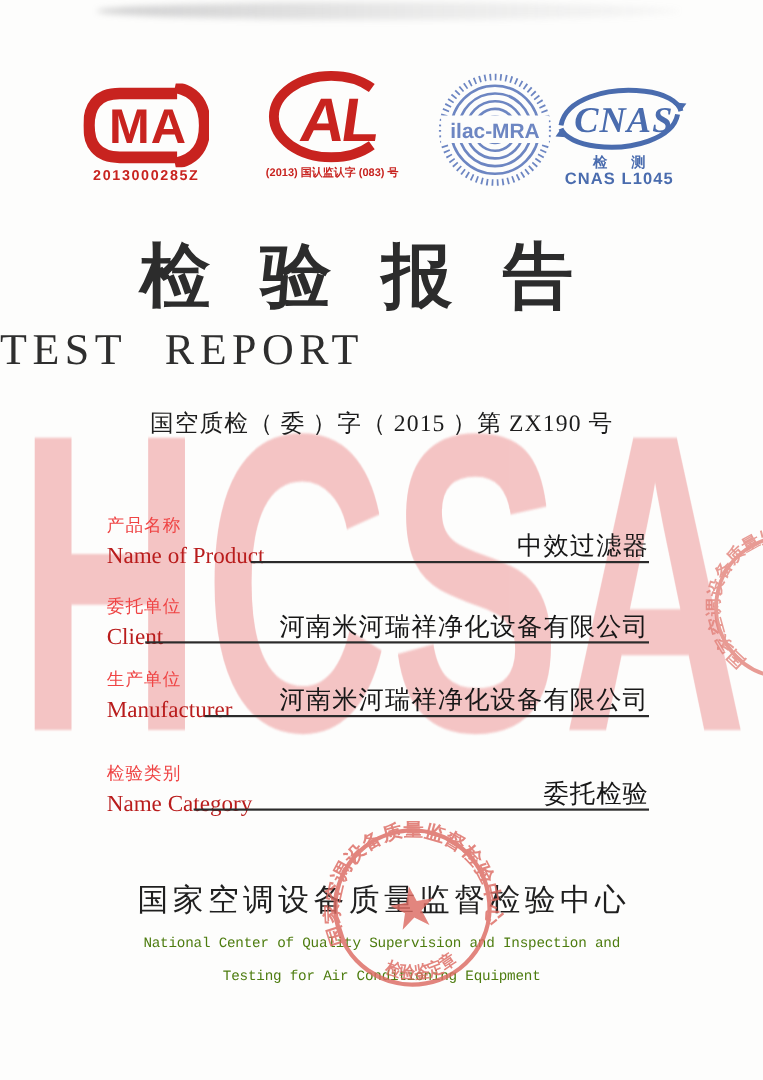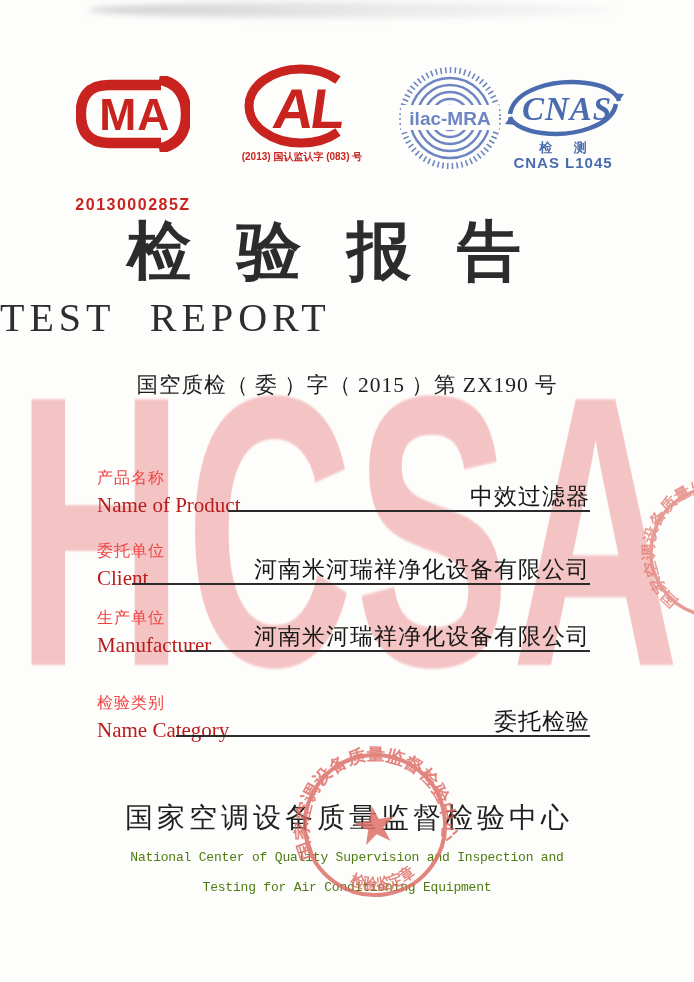--- a/index.html
+++ b/index.html
@@ -23,21 +23,21 @@
     filter:blur(.6px);z-index:1;user-select:none;
   }
   .layer{position:absolute;inset:0;z-index:3;border-radius:31px;}
 
   
   .logo{position:absolute;}
   .red-caption{
     position:absolute;color:#c8231f;font-family:"Liberation Sans",sans-serif;
     font-weight:700;text-align:center;
   }
-  .cma-number{left:74px;top:152px;width:118px;font-size:16px;letter-spacing:1.5px;margin-top:44px;}
+  .cma-number{left:74px;top:152px;width:118px;font-size:13px;letter-spacing:1.5px;}
   .cal-caption{left:224px;top:150px;width:156px;font-size:10px;letter-spacing:0;}
   .cnas-caption-cn{left:500px;top:139px;width:126px;font-size:13px;letter-spacing:9px;text-indent:9px;color:#4a6cae;}
   .cnas-code{left:500px;top:154px;width:126px;font-size:15px;letter-spacing:1px;color:#4a6cae;}
 
   
   .title-cn{
     position:absolute;left:0;top:208px;width:694px;text-align:center;
     font-family:"Liberation Sans",sans-serif;font-weight:700;font-size:64px;
     letter-spacing:46px;text-indent:46px;color:#2c2c2c;transform:translateX(-23px);
     white-space:nowrap;

